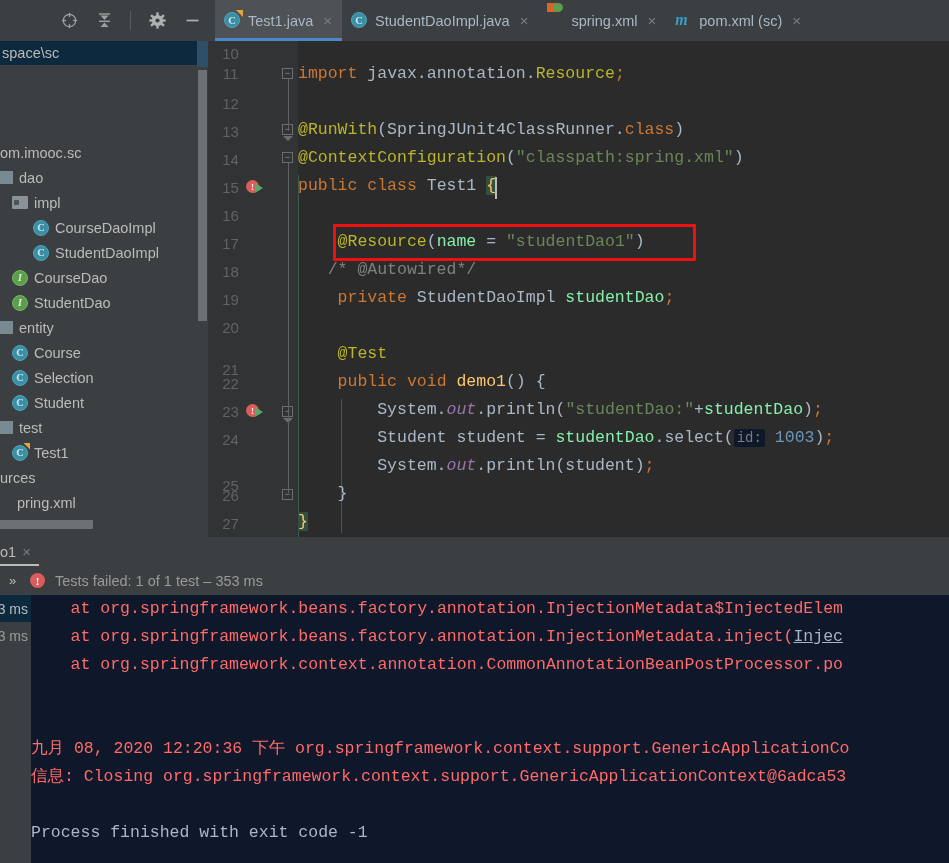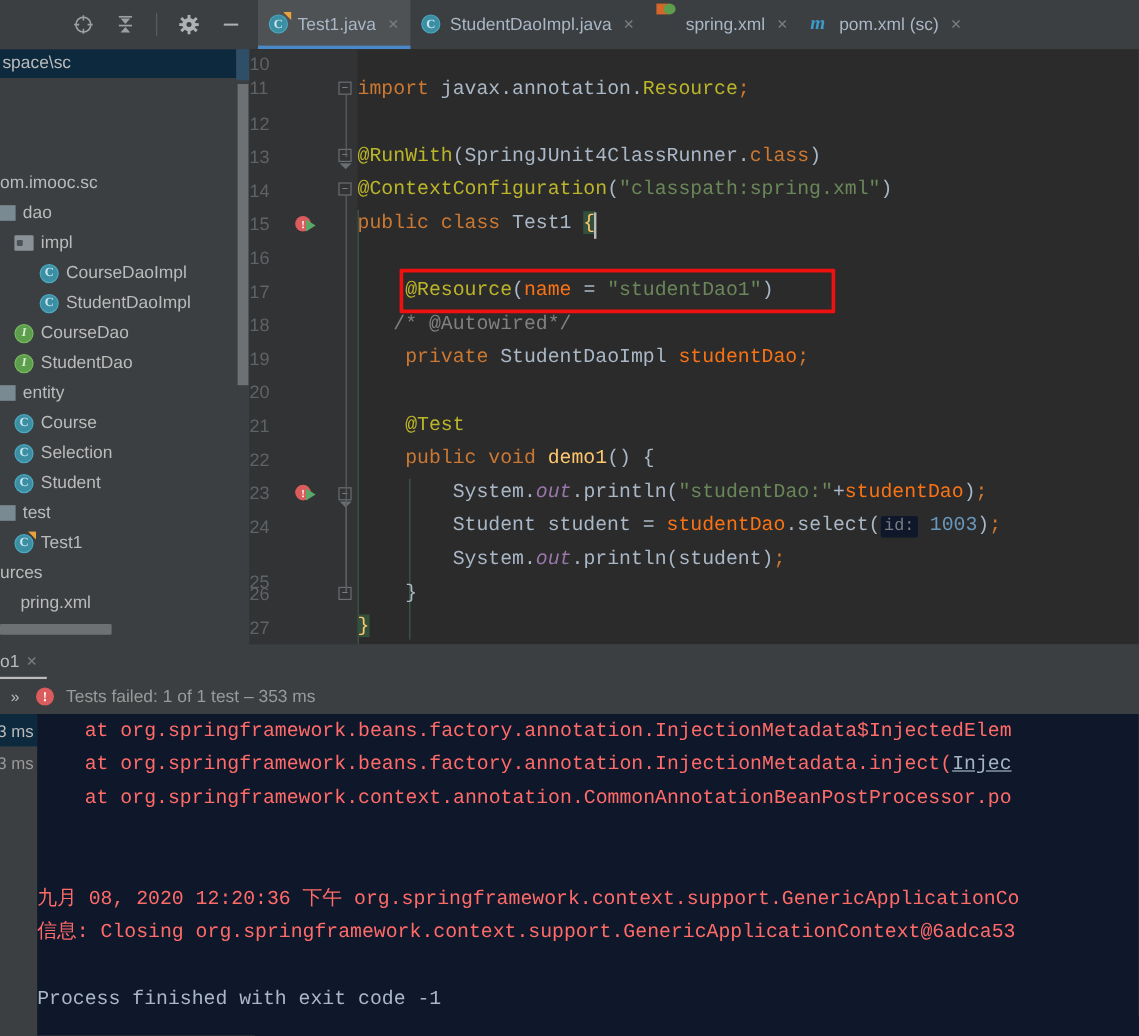--- a/index.html
+++ b/index.html
@@ -133,21 +133,21 @@
     background:#313335;
   }
   .fold-strip {
     position:absolute; left:72px; top:0; width:18px; height:100%;
     background:#313335;
   }
   .code-area { position:absolute; left:90px; top:0; right:0; height:100%; }
 
   .ln {
     position:absolute; right: 0; width:72px; height:26px;
-    color:#606366; font-size:15px; text-align:left; padding-right:27px;
+    color:#606366; font-size:15px; text-align:center; padding-right:27px;
     font-family:"Liberation Sans", sans-serif; line-height:26px;
   }
   .gutter-mark { position:absolute; width:34px; height:26px; left:38px; }
   .run-mark {
     position: absolute; left: 0px; top: 5px; width: 14px; height: 15px;
   }
   .bp-dot {
     position:absolute; left:0; top:0; width:13px; height:13px; border-radius:50%;
     background:#db5c5c;
     color:#ffffff; font-size:9px; font-weight:bold;
@@ -178,21 +178,21 @@
     position:absolute; width:0; height:0;
     border-left:5px solid transparent; border-right:5px solid transparent;
     border-top:5px solid #6b6e70;
   }
 
   
   .kw    { color:#cc7832; }
   .ann   { color:#bbb529; }
   .str   { color:#6a8759; }
   .num   { color:#6897bb; }
-  .fld   { color:#f97316; }
+  .fld   { color:#86efac; }
   .sfld  { color:#9876aa; font-style: italic; }
   .cmt   { color:#808080; }
   .hint  { background:#0f172a; color:#7a7e80; font-size:14px; padding:1px 3px; border-radius:2px;}
   .semi  { color:#cc7832; }
   .cursor-brace { background:#32503c; color:#ffc66d; }
 
   .redbox {
     position:absolute; border: 3px solid #ef1010; border-radius: 1px;
     pointer-events: none;
   }
@@ -421,21 +421,21 @@
       <div class="ln" style="top:20px;">11</div>
       <div class="ln" style="top:50px;">12</div>
       <div class="ln" style="top:78px;">13</div>
       <div class="ln" style="top:106px;">14</div>
       <div class="ln" style="top:134px;">15</div>
       <div class="ln" style="top:162px;">16</div>
       <div class="ln" style="top:190px;">17</div>
       <div class="ln" style="top:218px;">18</div>
       <div class="ln" style="top:246px;">19</div>
       <div class="ln" style="top:274px;">20</div>
-      <div class="ln" style="top:302px;">21</div>
+      <div class="ln" style="top:316px;">21</div>
       <div class="ln" style="top:330px;">22</div>
       <div class="ln" style="top:358px;">23</div>
       <div class="ln" style="top:386px;">24</div>
       <div class="ln" style="top:414px;margin-top:18px;">25</div>
       <div class="ln" style="top:442px;">26</div>
       <div class="ln" style="top:470px;">27</div>
 
       <div class="gutter-mark" style="top:134px;">
         <span class="run-mark">
           <span class="bp-dot">!</span>

